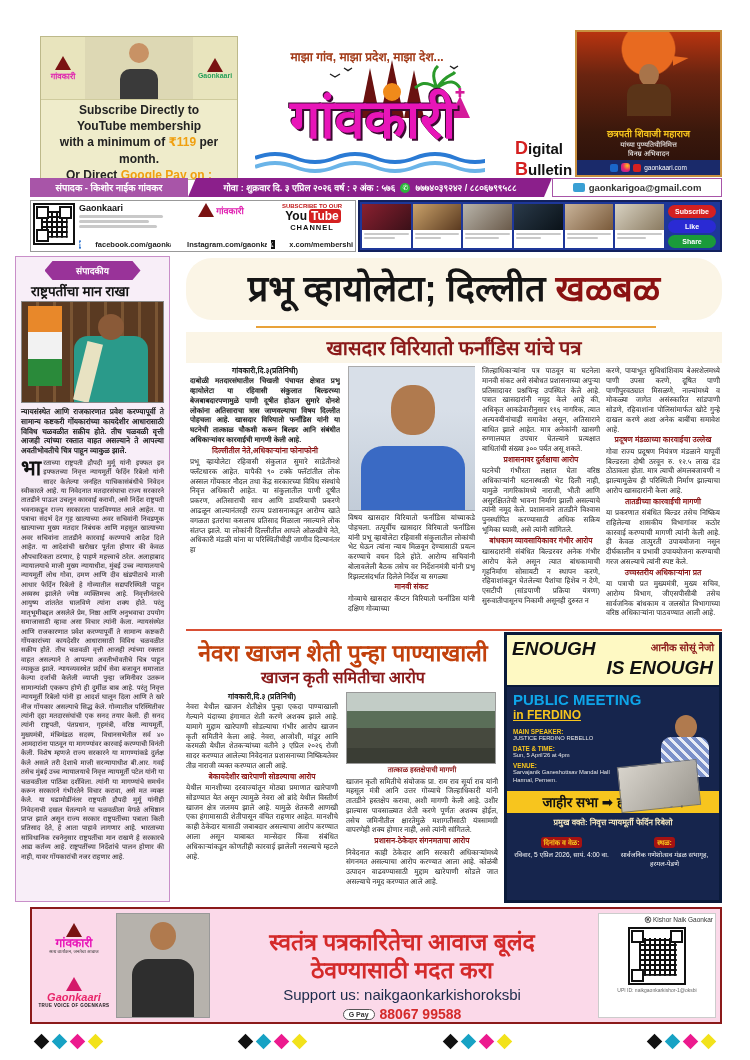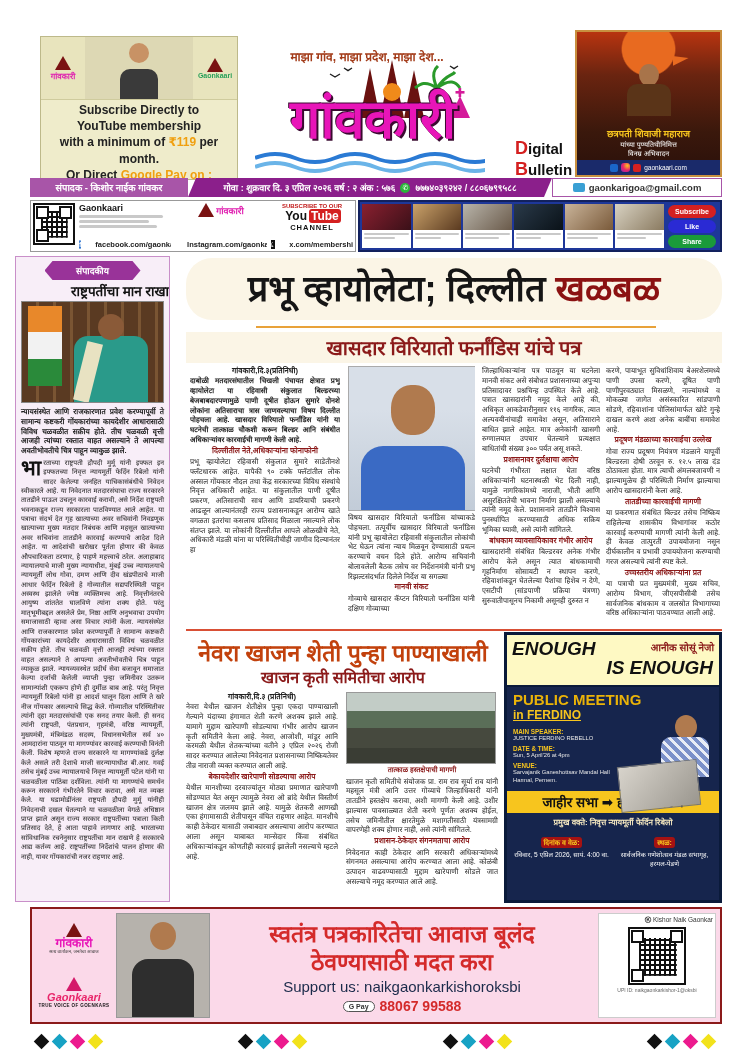--- a/index.html
+++ b/index.html
@@ -77,21 +77,21 @@
   .vimg{height:26px;}
   .vcap{flex:1;padding:1px 2px;}
   .vcap .gbar{height:2px;margin-top:2px;}
   .vbtns{width:52px;display:flex;flex-direction:column;gap:2px;align-items:center;justify-content:center;}
   .vbtn{width:48px;height:13px;border-radius:7px;color:#fff;font-size:7px;font-weight:bold;text-align:center;line-height:13px;}
 
   
   .editorial{left:15px;top:256px;width:155px;height:646px;background:#f8eef8;border:1px solid #c98fc9;box-sizing:border-box;overflow:hidden;}
   .ed-badge{width:96px;margin:4px auto 2px;background:#993399;color:#fff;font-size:9px;font-weight:bold;text-align:center;padding:3px 0;
       clip-path:polygon(0 50%,8px 0,calc(100% - 8px) 0,100% 50%,calc(100% - 8px) 100%,8px 100%);}
-  .ed-title{text-align:right;font-size:13.5px;font-weight:bold;color:#111;margin:1px 0;padding-left:15px;}
+  .ed-title{text-align:left;font-size:13.5px;font-weight:bold;color:#111;margin:1px 0;padding-left:15px;}
   .ed-photo{width:141px;height:100px;margin:0 auto;position:relative;overflow:hidden;border:1px solid #888;
       background:repeating-linear-gradient(90deg,#5a3a22 0 14px,#7a5533 14px 17px);}
   .ed-flag{position:absolute;left:6px;top:4px;width:34px;height:80px;background:linear-gradient(180deg,#e8882a 0 33%,#f2f2f2 33% 66%,#2a8a3a 66% 100%);}
   .ed-person{position:absolute;left:52px;top:34px;width:74px;height:66px;background:#2a9a8a;border-radius:14px 14px 0 0;}
   .ed-person:before{content:"";position:absolute;left:24px;top:-22px;width:26px;height:26px;border-radius:50%;background:#8a5a38;}
   .ed-sash{position:absolute;left:58px;top:40px;width:16px;height:60px;background:#e8e2c2;transform:rotate(14deg);}
   .ed-intro{font-size:7.4px;font-weight:bold;color:#222;text-align:justify;padding:4px 5px 2px;line-height:1.32;}
   .ed-body{font-size:6.8px;color:#222;text-align:justify;padding:0 5px;line-height:1.38;}
   .dropcap{float:left;font-size:21px;font-weight:bold;line-height:.9;padding:1px 2px 0 0;color:#111;}
 
@@ -118,21 +118,21 @@
   .kh-photo{width:150px;height:72px;border:1px solid #999;box-sizing:border-box;
      background:linear-gradient(180deg,#c2ccc6 0 26%,#5a6e58 26% 50%,#46493e 50% 78%,#3a3d34 78% 100%);}
   .kh-cap{font-size:7px;font-weight:bold;color:#8b1a1a;text-align:center;margin:1px 0 2px;}
 
   
   .ad{left:504px;top:632px;width:218px;height:271px;background:#16254d;border:3px solid #0a1a3a;box-sizing:border-box;overflow:hidden;}
   .ad-top{background:#fef9c3;height:50px;position:relative;border-bottom:2px solid #0a1a3a;}
   .ad-enough1{position:absolute;left:5px;top:3px;font-size:19px;font-weight:bold;font-style:italic;color:#111;}
   .ad-konkani{position:absolute;right:5px;top:5px;font-size:10px;font-weight:bold;color:#8b1a1a;}
   .ad-enough2{position:absolute;right:6px;top:22px;font-size:19px;font-weight:bold;font-style:italic;color:#111;}
-  .ad-pm{color:#eab308;font-size:15px;font-weight:bold;padding:4px 6px 0;}
+  .ad-pm{color:#0ea5e9;font-size:15px;font-weight:bold;padding:4px 6px 0;}
   .ad-pernem{color:#fff;font-size:12px;font-weight:bold;padding:0 6px;}
   .ad-pernem span{color:#f7c51e;text-decoration:underline;}
   .ad-info{padding:3px 6px;width:108px;}
   .ad-lbl{color:#f7c51e;font-size:6.3px;font-weight:bold;margin-top:3px;}
   .ad-val{color:#e8e8e8;font-size:5.8px;line-height:1.25;}
   .ad-speaker{position:absolute;right:4px;top:78px;width:96px;height:96px;}
   .ad-speaker .head{right:18px;top:2px;width:22px;height:24px;background:#b07a4e;}
   .ad-speaker .shirt{position:absolute;right:6px;top:24px;width:48px;height:40px;background:repeating-linear-gradient(45deg,#7a90c9 0 4px,#e8ecf5 4px 7px);border-radius:10px 10px 0 0;}
   .ad-speaker .podium{position:absolute;left:0;bottom:0;width:78px;height:44px;background:linear-gradient(135deg,#d8d4cc,#9a968e);transform:rotate(-6deg);border:1px solid #777;}
   .ad-band{background:#f7c51e;color:#111;font-size:13.5px;font-weight:bold;text-align:center;margin-top:4px;padding:2px 0;}
@@ -145,21 +145,21 @@
   
   .banner{left:30px;top:907px;width:692px;height:117px;background:#fbd9e9;border:2px solid #8b1a1a;box-sizing:border-box;display:flex;}
   .bn-logos{width:84px;display:flex;flex-direction:column;align-items:center;justify-content:space-around;padding:3px 0;}
   .bn-logo1{font-size:12px;font-weight:bold;color:#e815b8;text-align:center;line-height:1;}
   .bn-logo1 small{display:block;font-size:4.5px;color:#333;font-weight:normal;margin-top:1px;}
   .bn-logo2{font-size:11px;font-weight:bold;color:#e8256a;text-align:center;font-style:italic;}
   .bn-logo2 small{display:block;font-size:4.5px;color:#111;font-style:normal;letter-spacing:.4px;}
   .bn-man{width:92px;background:#b6b2ac;position:relative;overflow:hidden;border:1px solid #999;margin:4px 0;}
   .bn-man .head{left:50%;top:8px;width:26px;height:28px;margin-left:-13px;background:#b07a4e;}
   .bn-man .vest{position:absolute;left:50%;bottom:0;width:62px;height:58px;margin-left:-31px;background:#2e2e2e;border-radius:16px 16px 0 0;}
-  .bn-center{flex:1;text-align:center;padding-top:12px;}
+  .bn-center{flex:1;text-align:center;padding-top:20px;}
   .bn-red{font-size:23px;font-weight:bold;color:#d42a2a;line-height:1.2;}
   .bn-support{font-size:15px;color:#1a2a4a;margin-top:2px;}
   .bn-payrow{margin-top:3px;display:flex;align-items:center;justify-content:center;gap:5px;}
   .gpay{border:1px solid #555;border-radius:9px;font-size:7px;padding:1px 5px;background:#fff;color:#333;font-weight:bold;}
   .bn-phone{font-size:14px;font-weight:bold;color:#d42a2a;}
   .bn-card{width:112px;background:#fff;margin:4px;border:1px solid #ccc;text-align:center;padding:2px;}
   .bn-card .nm{font-size:6.5px;color:#333;text-align:right;}
   .bn-card .nm b{color:#111;}
   .bn-qr{width:58px;height:58px;margin:2px auto;}
   .bn-upi{font-size:5px;color:#666;}

